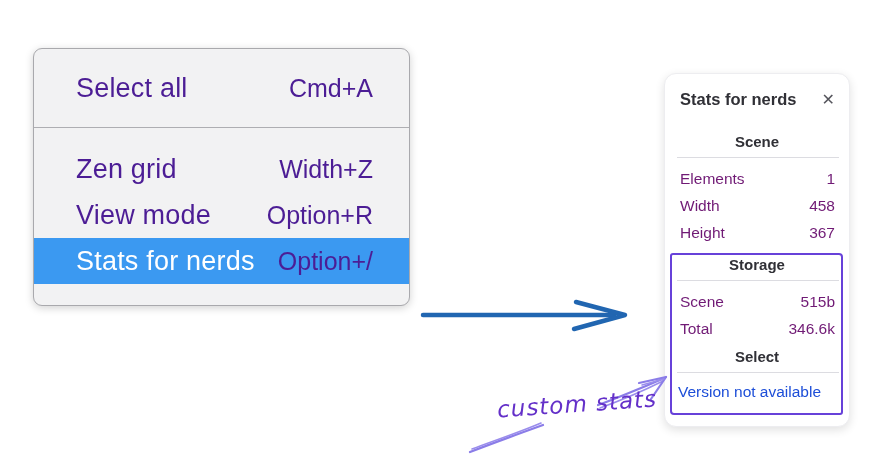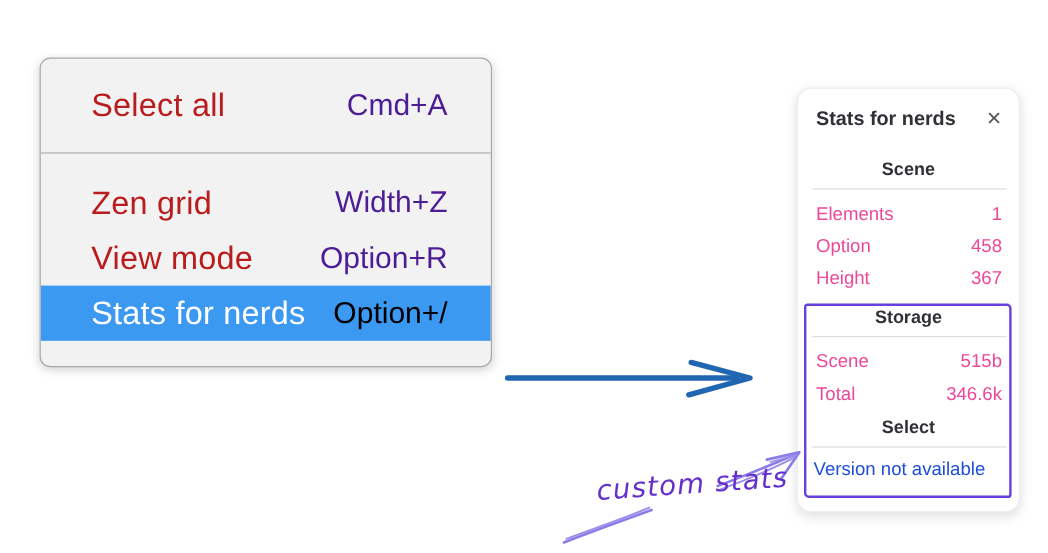--- a/index.html
+++ b/index.html
@@ -34,33 +34,33 @@
   }
   .menu-item {
     height: 46px;
     display: flex;
     align-items: center;
     justify-content: space-between;
     padding: 0 36px 0 42px;
   }
   .menu-item .mi-label {
     font-size: 27px;
-    color: #b91c1c;
+    color: #4c1d95;
     letter-spacing: 0.2px;
   }
   .menu-item .mi-shortcut {
     font-size: 25px;
     color: #4c1d95;
   }
   .menu-item.selected {
     background: #3b99f1;
     height: 46px;
   }
   .menu-item.selected .mi-label { color: #ffffff; }
-  .menu-item.selected .mi-shortcut { color: #000000; }
+  .menu-item.selected .mi-shortcut { color: #4c1d95; }
 
   
   .blue-arrow {
     position: absolute;
     left: 418px;
     top: 296px;
     width: 215px;
     height: 40px;
   }
 
@@ -108,21 +108,21 @@
   .sec-divider {
     border-top: 1px solid #dcdce1;
     margin: 5px 10px 7px 12px;
   }
   .stat-row {
     display: flex;
     justify-content: space-between;
     padding: 0 14px 0 15px;
     font-size: 15.5px;
     line-height: 27px;
-    color: #ec4899;
+    color: #701a75;
   }
   .stat-note {
     padding: 0 8px 0 13px;
     font-size: 15.5px;
     line-height: 24px;
     color: #1d4ed8;
     white-space: nowrap;
   }
   .purple-box {
     position: absolute;
@@ -198,21 +198,21 @@
     </div>
 
     <div class="stats-section">
       <div class="sec-head">Scene</div>
       <div class="sec-divider"></div>
       <div class="stat-row">
         <span>Elements</span>
         <span>1</span>
       </div>
       <div class="stat-row">
-        <span>Option</span>
+        <span>Width</span>
         <span>458</span>
       </div>
       <div class="stat-row">
         <span>Height</span>
         <span>367</span>
       </div>
     </div>
 
     <div class="stats-section">
       <div class="sec-head tight">Storage</div>

